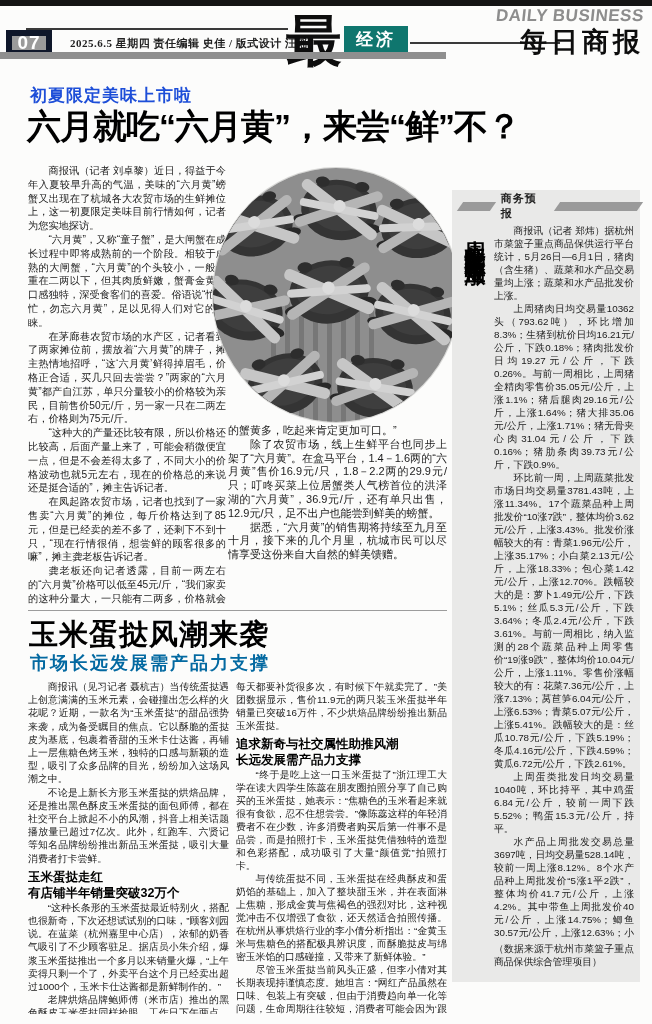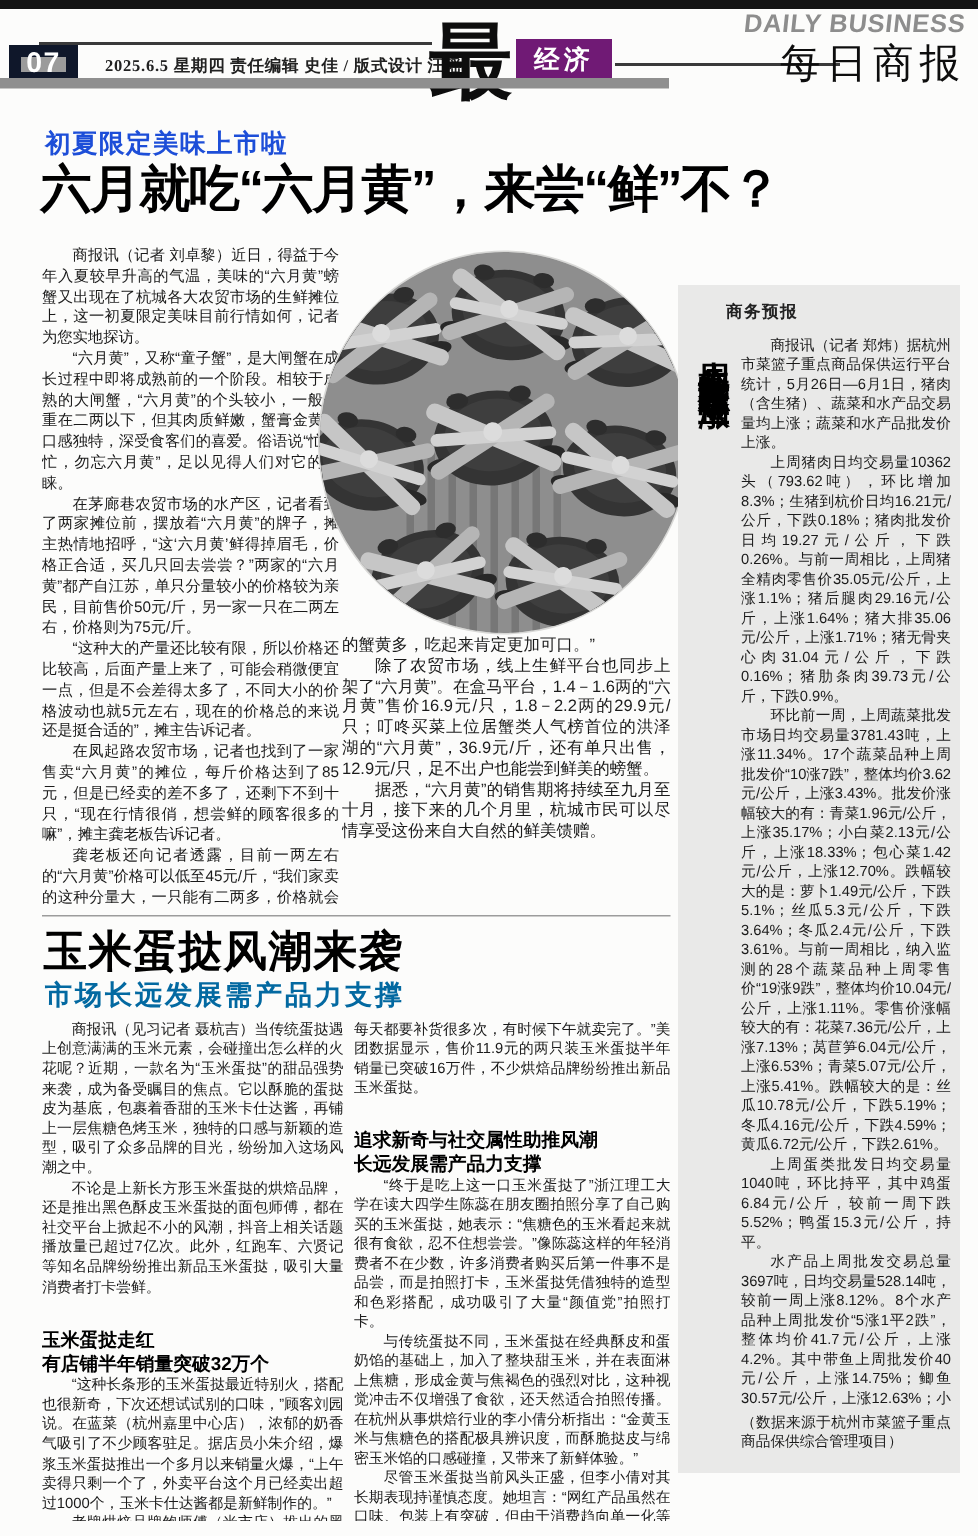--- a/index.html
+++ b/index.html
@@ -3,33 +3,33 @@
 <meta charset="utf-8">
 <style>
   * { margin:0; padding:0; box-sizing:border-box; }
   html,body { background:#e6e6e4; }
   body { font-family:"Liberation Sans","DejaVu Sans",sans-serif; color:#1a1a1a; }
   .page { position:relative; width:652px; height:1024px; background:#fcfcfb; overflow:hidden; margin:0 auto; }
 
   
   .top-bar { position:absolute; left:0; top:0; width:652px; height:6px; background:#141414; }
   .pagenum { position:absolute; left:6px; top:30px; width:46px; height:26px; background:#9b9b9b;
-             border:8px solid #0f172a; color:#fff; font-size:19px; font-weight:bold;
+             border:6px solid #0f172a; color:#fff; font-size:19px; font-weight:bold;
              display:flex; align-items:center; justify-content:center; letter-spacing:1px; }
   .rule-a { position:absolute; left:26px; top:28px; width:262px; height:2px; background:#3a3a3a; }
   .dateline { position:absolute; left:70px; top:36px; font-size:11px; font-weight:bold; color:#222; letter-spacing:0.5px;font-family:Liberation Serif, serif; }
   .logo-zui { position:absolute; left:286px; top:4px; font-size:56px; font-weight:900;
               font-family:"Liberation Serif","DejaVu Serif",serif; color:#0d0d0d; }
-  .logo-ji { position:absolute; left:344px; top:26px; width:64px; height:26px; background:#701a75;
+  .logo-ji { position:absolute; left:344px; top:26px; width:64px; height:26px; background:#0f766e;
              color:#fff; font-size:17px; font-weight:bold; letter-spacing:3px;
              display:flex; align-items:center; justify-content:center; }
   .rule-b { position:absolute; left:410px; top:42px; width:150px; height:2px; background:#3a3a3a; }
   .m-en { position:absolute; right:8px; top:6px; font-size:17px; font-weight:bold; color:#8d8d8d;
           letter-spacing:0.5px; transform:skewX(-6deg); }
-  .m-cn { position:absolute; right:8px; top:24px; font-size:27px; font-weight:400; color:#0d0d0d;
+  .m-cn { position:absolute; right:8px; top:24px; font-size:27px; font-weight:700; color:#0d0d0d;
           letter-spacing:4px; font-family:"Liberation Serif","DejaVu Serif",serif; }
   .rule-c { position:absolute; left:0; top:52px; width:446px; height:7px; background:#8f8f8f; }
 
   
   .kicker { position:absolute; left:30px; top:84px; font-size:17px; font-weight:bold; color:#1d4ed8; letter-spacing:1px; }
   .headline1 { position:absolute; left:27px; top:104px; width:432px; font-size:34px; line-height:44px;
                font-weight:900; color:#000; letter-spacing:-1px; white-space:nowrap; }
   .bodycol { position:absolute; overflow:hidden; text-align:justify; }
   .bodycol p { text-indent:2em; }
   .bodycol p.noindent { text-indent:0; }
@@ -37,26 +37,26 @@
   .a1col2 { left:228px; top:424px; width:219px; height:182px; font-size:11px; line-height:13.8px; }
   .photo { position:absolute; left:213px; top:168px; width:246px; height:254px; border-radius:50%;
            overflow:hidden; box-shadow:0 0 0 1px #d8d8d6; }
   .divider { position:absolute; left:28px; top:610px; width:419px; height:1px; background:#9c9c9c; }
 
   
   .headline2 { position:absolute; left:29px; top:615px; font-size:29px; font-weight:900; color:#000; letter-spacing:1px; }
   .subtitle2 { position:absolute; left:30px; top:651px; font-size:18px; font-weight:bold; color:#0369a1; letter-spacing:2px; }
   .a2col1 { left:28px; top:680px; width:201px; height:334px; font-size:9.9px; line-height:13.2px; }
   .a2col2 { left:236px; top:680px; width:211px; height:334px; font-size:9.8px; line-height:13px; }
-  .subhead { font-size:12.5px; font-weight:bold; line-height:16px; color:#000; text-indent:0 !important; margin-top:20px; }
+  .subhead { font-size:12.5px; font-weight:bold; line-height:16px; color:#000; text-indent:0 !important; margin-top:4px; }
   .subhead.first { margin-top:0; }
 
   
   .sidebar { position:absolute; left:452px; top:190px; width:188px; height:792px; background:#e9e9e8; }
-  .sb-badge { position:absolute; left:8px; top:10px; height:12px; display:flex; align-items:center;flex-direction:column; }
+  .sb-badge { position:absolute; left:8px; top:10px; height:12px; display:flex; align-items:center; }
   .sb-badge .bar1 { width:34px; height:9px; background:#9a9a9a; transform:skewX(-35deg); margin-right:8px; }
   .sb-badge .btxt { font-size:11px; font-weight:bold; color:#222; letter-spacing:1px; }
   .sb-badge .bar2 { width:86px; height:9px; background:#9a9a9a; transform:skewX(-35deg); margin-left:10px; }
   .sb-vert { position:absolute; left:4px; top:34px; width:38px; height:306px;
              writing-mode:vertical-rl; text-orientation:upright;
              font-size:21px; line-height:38px; font-weight:900; color:#000; letter-spacing:2px; }
   .sb-body { position:absolute; left:42px; top:34px; width:140px; height:714px; overflow:hidden;
              font-size:9.8px; line-height:13px; text-align:justify; }
   .sb-body p { text-indent:2em; }
   .sb-note { position:absolute; left:42px; top:752px; width:140px; font-size:9.8px; line-height:13px;

